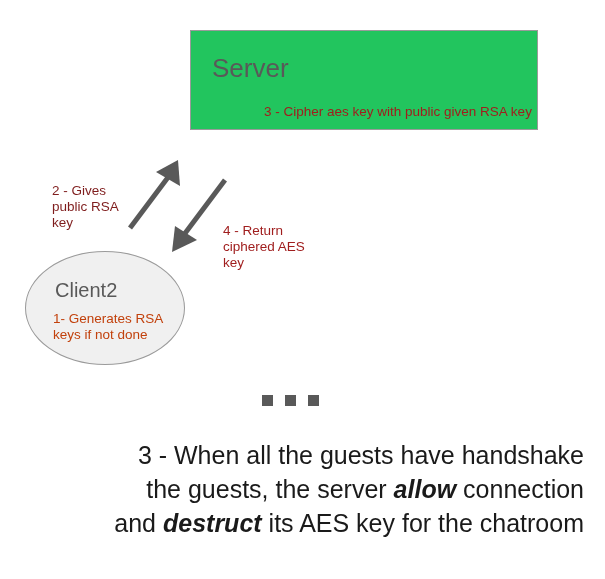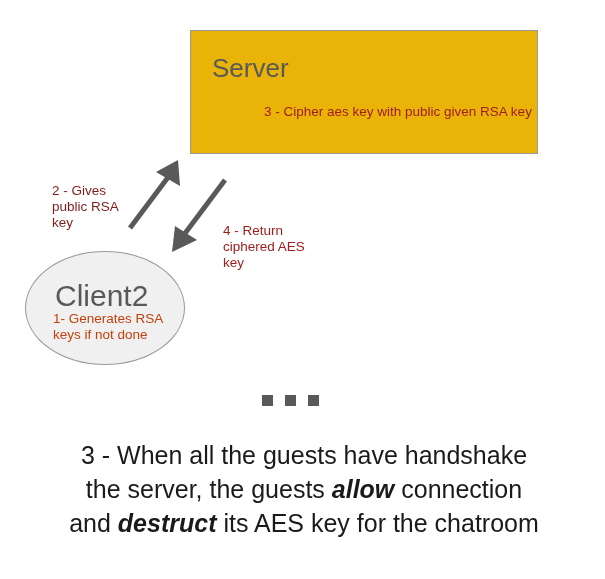--- a/index.html
+++ b/index.html
@@ -21,22 +21,22 @@
     width: 605px;
     height: 579px;
   }
 
   
   .server-box {
     position: absolute;
     left: 190px;
     top: 30px;
     width: 348px;
-    height: 124px;
-    background: #eab308;
+    height: 100px;
+    background: #22c55e;
     border: 1px solid #9a9a9a;
     box-sizing: border-box;
     padding-left: 27px;
   }
   .server-title {
     position: absolute;
     left: 21px;
     top: 22px;
     font-size: 26px;
     color: #595959;
@@ -62,21 +62,21 @@
     height: 114px;
     border: 1px solid #9a9a9a;
     border-radius: 50%;
     background: #f0f0f0;
     box-sizing: border-box;
   }
   .client-title {
     position: absolute;
     left: 55px;
     top: 279px;
-    font-size: 30px;
+    font-size: 20px;
     color: #595959;
   }
   .client-note {
     position: absolute;
     left: 53px;
     top: 311px;
     width: 132px;
     font-size: 13.5px;
     line-height: 16px;
     color: #c2410c;
@@ -125,21 +125,21 @@
     height: 11px;
     background: #595959;
   }
 
   
   .caption {
     position: absolute;
     left: 24px;
     top: 438px;
     width: 560px;
-    text-align: center;
+    text-align: right;
     font-size: 25px;
     line-height: 34px;
     color: #1a1a1a;
   }
   .caption b {
     font-weight: bold;
     font-style: italic;
   }
 </style>
 </head>
@@ -169,17 +169,17 @@
   <div class="client-note">1- Generates RSA keys if not done</div>
 
   <div class="dots">
     <div class="dot"></div>
     <div class="dot"></div>
     <div class="dot"></div>
   </div>
 
   <div class="caption">
     <span>3 - When all the guests have handshake</span><br>
-    <span>the server, the guests </span><b>allow</b><span> connection</span><br>
+    <span>the guests, the server </span><b>allow</b><span> connection</span><br>
     <span>and </span><b>destruct</b><span> its AES key for the chatroom</span>
   </div>
 
 </div>
 
 </body></html>

